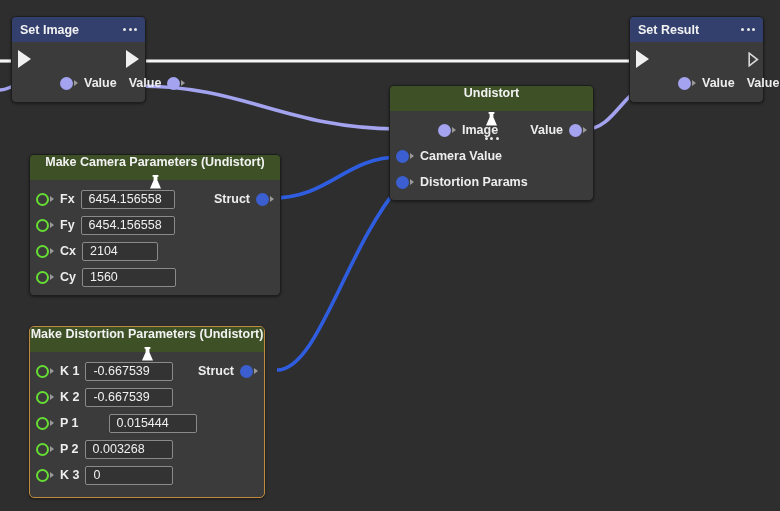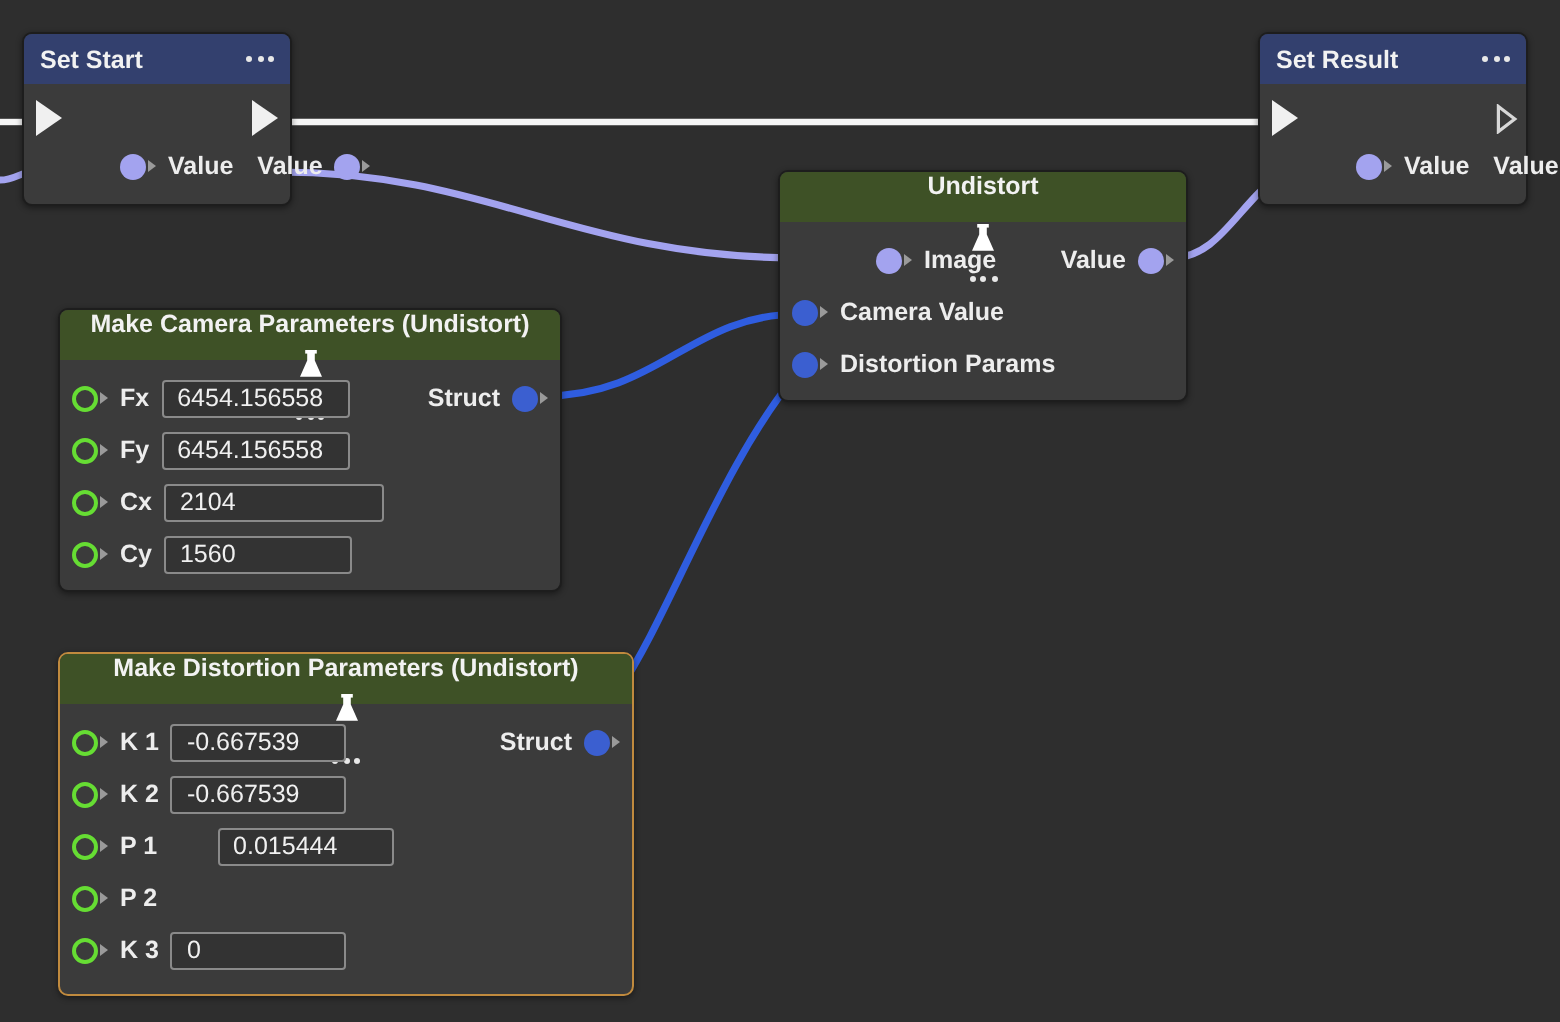--- a/index.html
+++ b/index.html
@@ -164,21 +164,21 @@
 
     <path d="M272,198 C330,198 345,157 400,157" stroke="#2f5de0" stroke-width="3.6" fill="none"></path>
 
     <path d="M277,370 C318,370 345,250 400,185" stroke="#2f5de0" stroke-width="3.6" fill="none"></path>
 
     <path d="M586,129 C610,129 620,100 641,87" stroke="#a3a3ef" stroke-width="3.6" fill="none"></path>
   </svg>
 
   <div class="node" style="left:11px; top:16px; width:135px; height:87px;">
     <div class="node-header blue">
-      <span class="node-title">Set Start</span>
+      <span class="node-title">Set Image</span>
       <span class="hdr-spacer"></span>
       <span class="dots-icon">
           <i></i>
           <i></i>
           <i></i>
         </span>
     </div>
     <div class="node-body">
       <div class="exec-row">
         <span class="exec-tri"></span>
@@ -320,34 +320,34 @@
         </span>
         <span class="pin-label">Fy</span>
         <input class="field" style="width: 94px;" value="6454.156558">
       </div>
       <div class="pin-row">
         <span class="pin-wrap">
           <span class="pin hollow-green"></span>
             <span class="pin-arrow"></span>
         </span>
         <span class="pin-label">Cx</span>
-        <input class="field" style="width: 110px;" value="2104">
+        <input class="field" style="width: 76px;" value="2104">
       </div>
       <div class="pin-row">
         <span class="pin-wrap">
           <span class="pin hollow-green"></span>
             <span class="pin-arrow"></span>
         </span>
         <span class="pin-label">Cy</span>
         <input class="field" style="width: 94px;" value="1560">
       </div>
     </div>
   </div>
 
-  <div class="node selected" style="left:29px; top:326px; width:288px; height:172px;">
+  <div class="node selected" style="left:29px; top:326px; width:236px; height:172px;">
     <div class="node-header green">
       <span class="node-title">Make Distortion Parameters (Undistort)</span>
       <span class="flask-icon">
         <svg width="13" height="15" viewBox="0 0 13 15">
           <path d="M4.6,1 L8.4,1 L8.4,5.2 L12,13.4 L1,13.4 L4.6,5.2 Z" fill="#ffffff"></path>
           <rect x="3.6" y="0" width="5.8" height="1.8" fill="#ffffff"></rect>
         </svg>
       </span>
       <span class="hdr-spacer"></span>
       <span class="dots-icon">
@@ -386,20 +386,21 @@
         </span>
         <span class="pin-label">P 1</span>
         <input class="field" style="width: 88px; margin-left: 24px;" value="0.015444">
       </div>
       <div class="pin-row">
         <span class="pin-wrap">
           <span class="pin hollow-green"></span>
             <span class="pin-arrow"></span>
         </span>
         <span class="pin-label">P 2</span>
+        <input class="field" style="width: 88px;" value="0.003268">
       </div>
       <div class="pin-row">
         <span class="pin-wrap">
           <span class="pin hollow-green"></span>
             <span class="pin-arrow"></span>
         </span>
         <span class="pin-label">K 3</span>
         <input class="field" style="width: 88px;" value="0">
       </div>
     </div>

